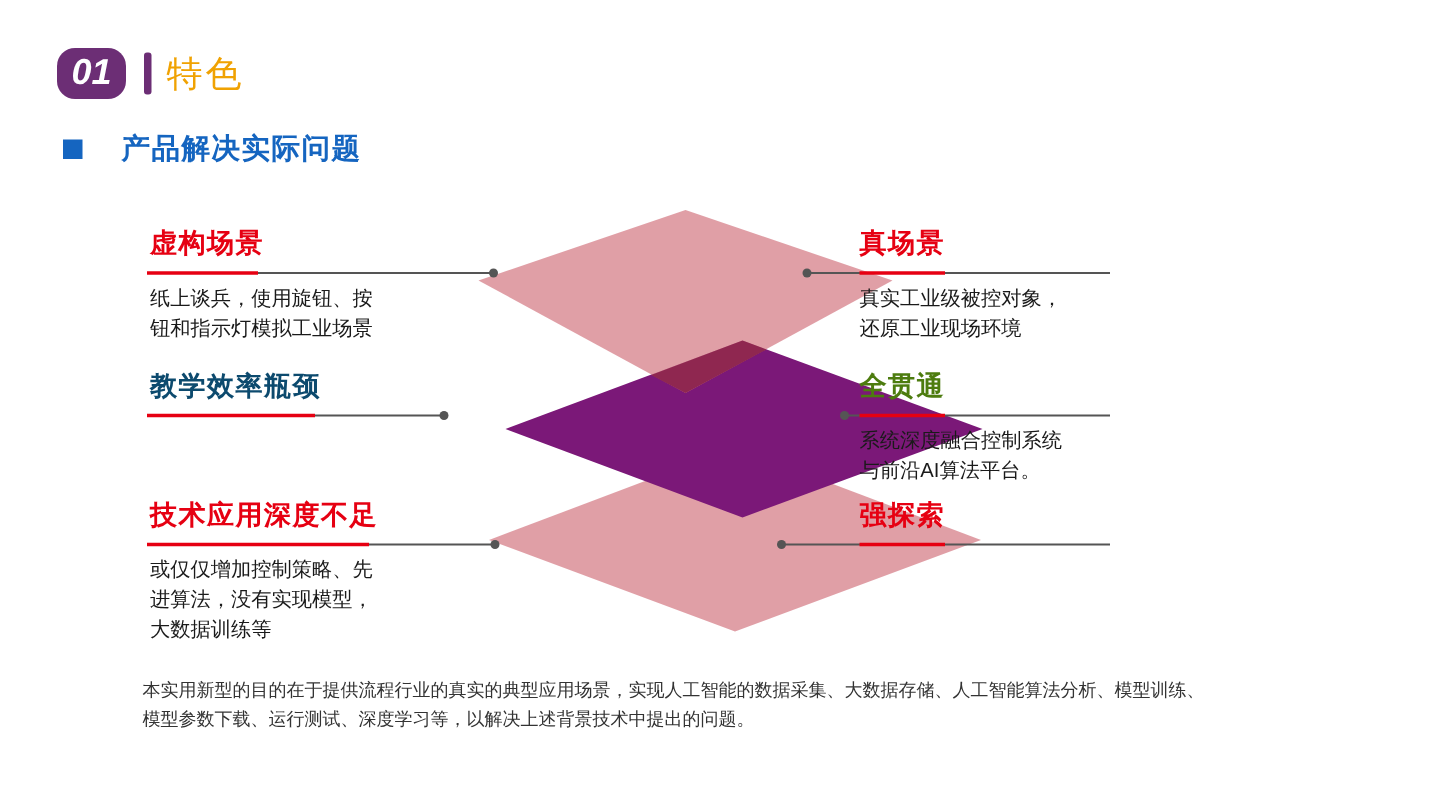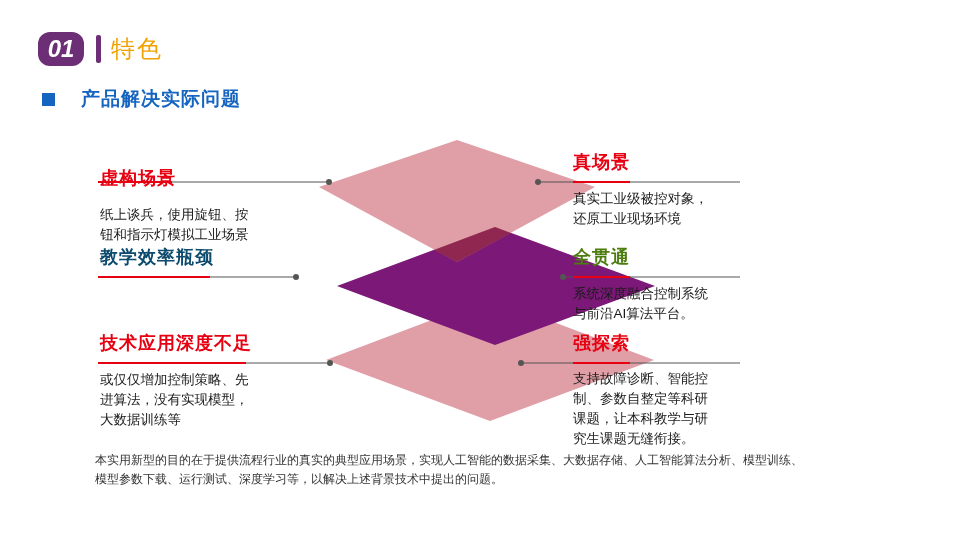--- a/index.html
+++ b/index.html
@@ -16,26 +16,26 @@
   }
   .hdr-bar { position:absolute; left:96px; top:35px; width:5px; height:28px; border-radius:2px; }
   .hdr-title { position:absolute; left:111px; top:33px; font-size:24px; font-weight:normal; letter-spacing:2px; }
   .sec { position:absolute; left:42px; top:86px; display:flex; align-items:center; gap:26px; }
   .sec-bullet { width:13px; height:13px; display:inline-block; }
   .sec-title { font-size:19px; font-weight:bold; letter-spacing:1px; }
   .canvas { position:absolute; left:0; top:0; width:960px; height:540px; }
   .item { position:absolute; width:192px; }
   .item-title { font-size:18px; font-weight:bold; letter-spacing:1px; white-space:nowrap; }
   .item-desc { margin-top:15px; font-size:13.5px; line-height:20px; color:#1a1a1a; white-space:pre-line; }
-  .l1 { left:100px; top:166px; }
+  .l1 { left:100px; top:150px; }
   .l2 { left:100px; top:245px; }
   .l3 { left:100px; top:331px; }
   .r1 { left:573px; top:150px; }
   .r2 { left:573px; top:245px; }
-  .r3 { left:573px; top:331px;font-family:Liberation Mono, monospace; }
+  .r3 { left:573px; top:331px; }
   .footer { position:absolute; left:95px; top:451px; width:716px; font-size:12px; line-height:1.6; color:#333333; }
 </style>
 </head>
 <body>
 
 <div class="slide">
 
   <div class="hdr-badge" style="background: rgb(108, 46, 117);">01</div>
   <div class="hdr-bar" style="background: rgb(108, 46, 117);"></div>
   <div class="hdr-title" style="color: rgb(240, 162, 2);">特色</div>
@@ -98,21 +98,17 @@
     <div class="item-desc">真实工业级被控对象，
 还原工业现场环境</div>
   </div>
   <div class="item r2">
     <div class="item-title" style="color: #4d7c0f;">全贯通</div>
     <div class="item-desc">系统深度融合控制系统
 与前沿AI算法平台。</div>
   </div>
   <div class="item r3">
     <div class="item-title" style="color: rgb(230, 0, 18);">强探索</div>
-    <div class="item-desc">支持故障诊断、智能控
-制、参数自整定等科研
-课题，让本科教学与研
-究生课题无缝衔接。</div>
   </div>
 
   <p class="footer">本实用新型的目的在于提供流程行业的真实的典型应用场景，实现人工智能的数据采集、大数据存储、人工智能算法分析、模型训练、模型参数下载、运行测试、深度学习等，以解决上述背景技术中提出的问题。</p>
 
 </div>
 
 </body></html>

